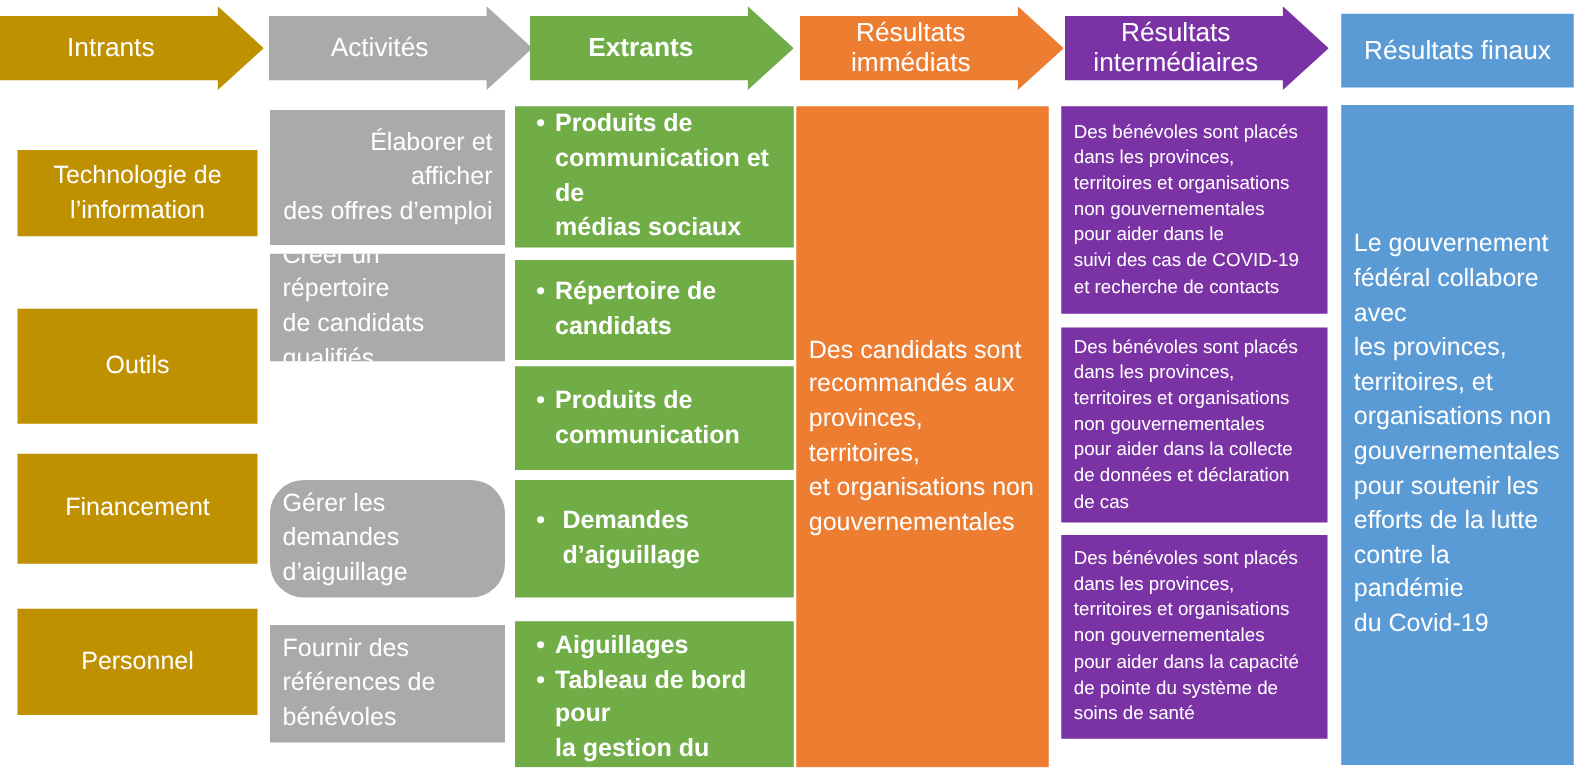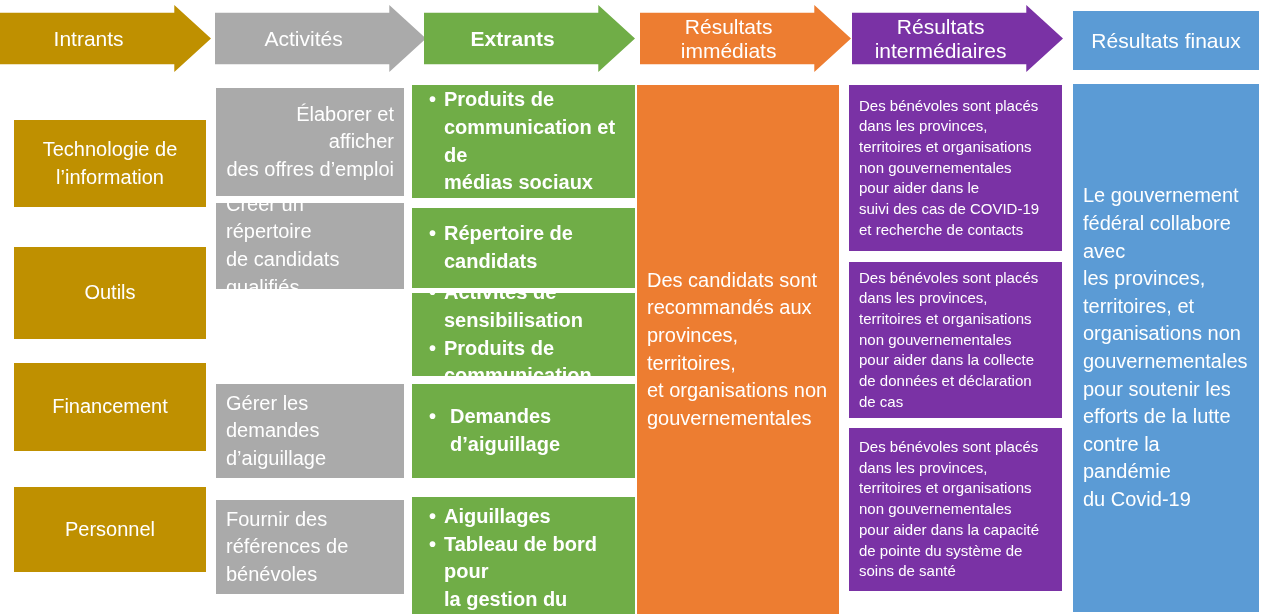--- a/index.html
+++ b/index.html
@@ -115,21 +115,21 @@
 
   <div class="hdr arrow c-purple" style="left:852px; top:5px; width:211px; height:67px;">
     <span class="hdr-label">Résultats
 intermédiaires</span>
   </div>
 
   <div class="hdr plain c-blue" style="left:1073px; top:11px; width:186px; height:59px;">
     <span class="hdr-label">Résultats finaux</span>
   </div>
 
-  <div class="box c-gold v-center" style="left:14px; top:120px; width:192px; height:87px; text-align:center;">
+  <div class="box c-gold v-center" style="left:14px; top:120px; width:192px; height:69px; text-align:center;">
     <span class="box-text">Technologie de
 l’information</span>
   </div>
 
   <div class="box c-gold v-center" style="left:14px; top:247px; width:192px; height:92px; text-align:center;">
     <span class="box-text">Outils</span>
   </div>
 
   <div class="box c-gold v-center" style="left:14px; top:363px; width:192px; height:88px; text-align:center;">
     <span class="box-text">Financement</span>
@@ -144,21 +144,21 @@
 des offres d’emploi</span>
   </div>
 
   <div class="box c-gray v-center" style="left:216px; top:203px; width:188px; height:86px;">
     <span class="box-text">Créer un répertoire
 de candidats
 qualifiés</span>
   </div>
 
 
-  <div class="box c-gray v-center" style="left:216px; top:384px; width:188px; height:94px;">
+  <div class="box c-gray v-center" style="left:216px; top:384px; width:188px; height:94px;border-radius:27px;">
     <span class="box-text">Gérer les demandes
 d’aiguillage</span>
   </div>
 
   <div class="box c-gray v-center" style="left:216px; top:500px; width:188px; height:94px;">
     <span class="box-text">Fournir des
 références de
 bénévoles</span>
   </div>
 
@@ -174,22 +174,20 @@
 
   <div class="box c-green v-center" style="left:412px; top:208px; width:223px; height:80px;">
     <ul class="bullet-list">
       <li>Répertoire de
 candidats</li>
     </ul>
   </div>
 
   <div class="box c-green v-center" style="left:412px; top:293px; width:223px; height:83px;">
     <ul class="bullet-list">
-      <li>Activités de
-sensibilisation</li>
       <li>Produits de
 communication</li>
     </ul>
   </div>
 
   <div class="box c-green v-center" style="left:412px; top:384px; width:223px; height:94px;">
     <ul class="bullet-list">
       <li style="padding-left:6px;">Demandes d’aiguillage</li>
     </ul>
   </div>

